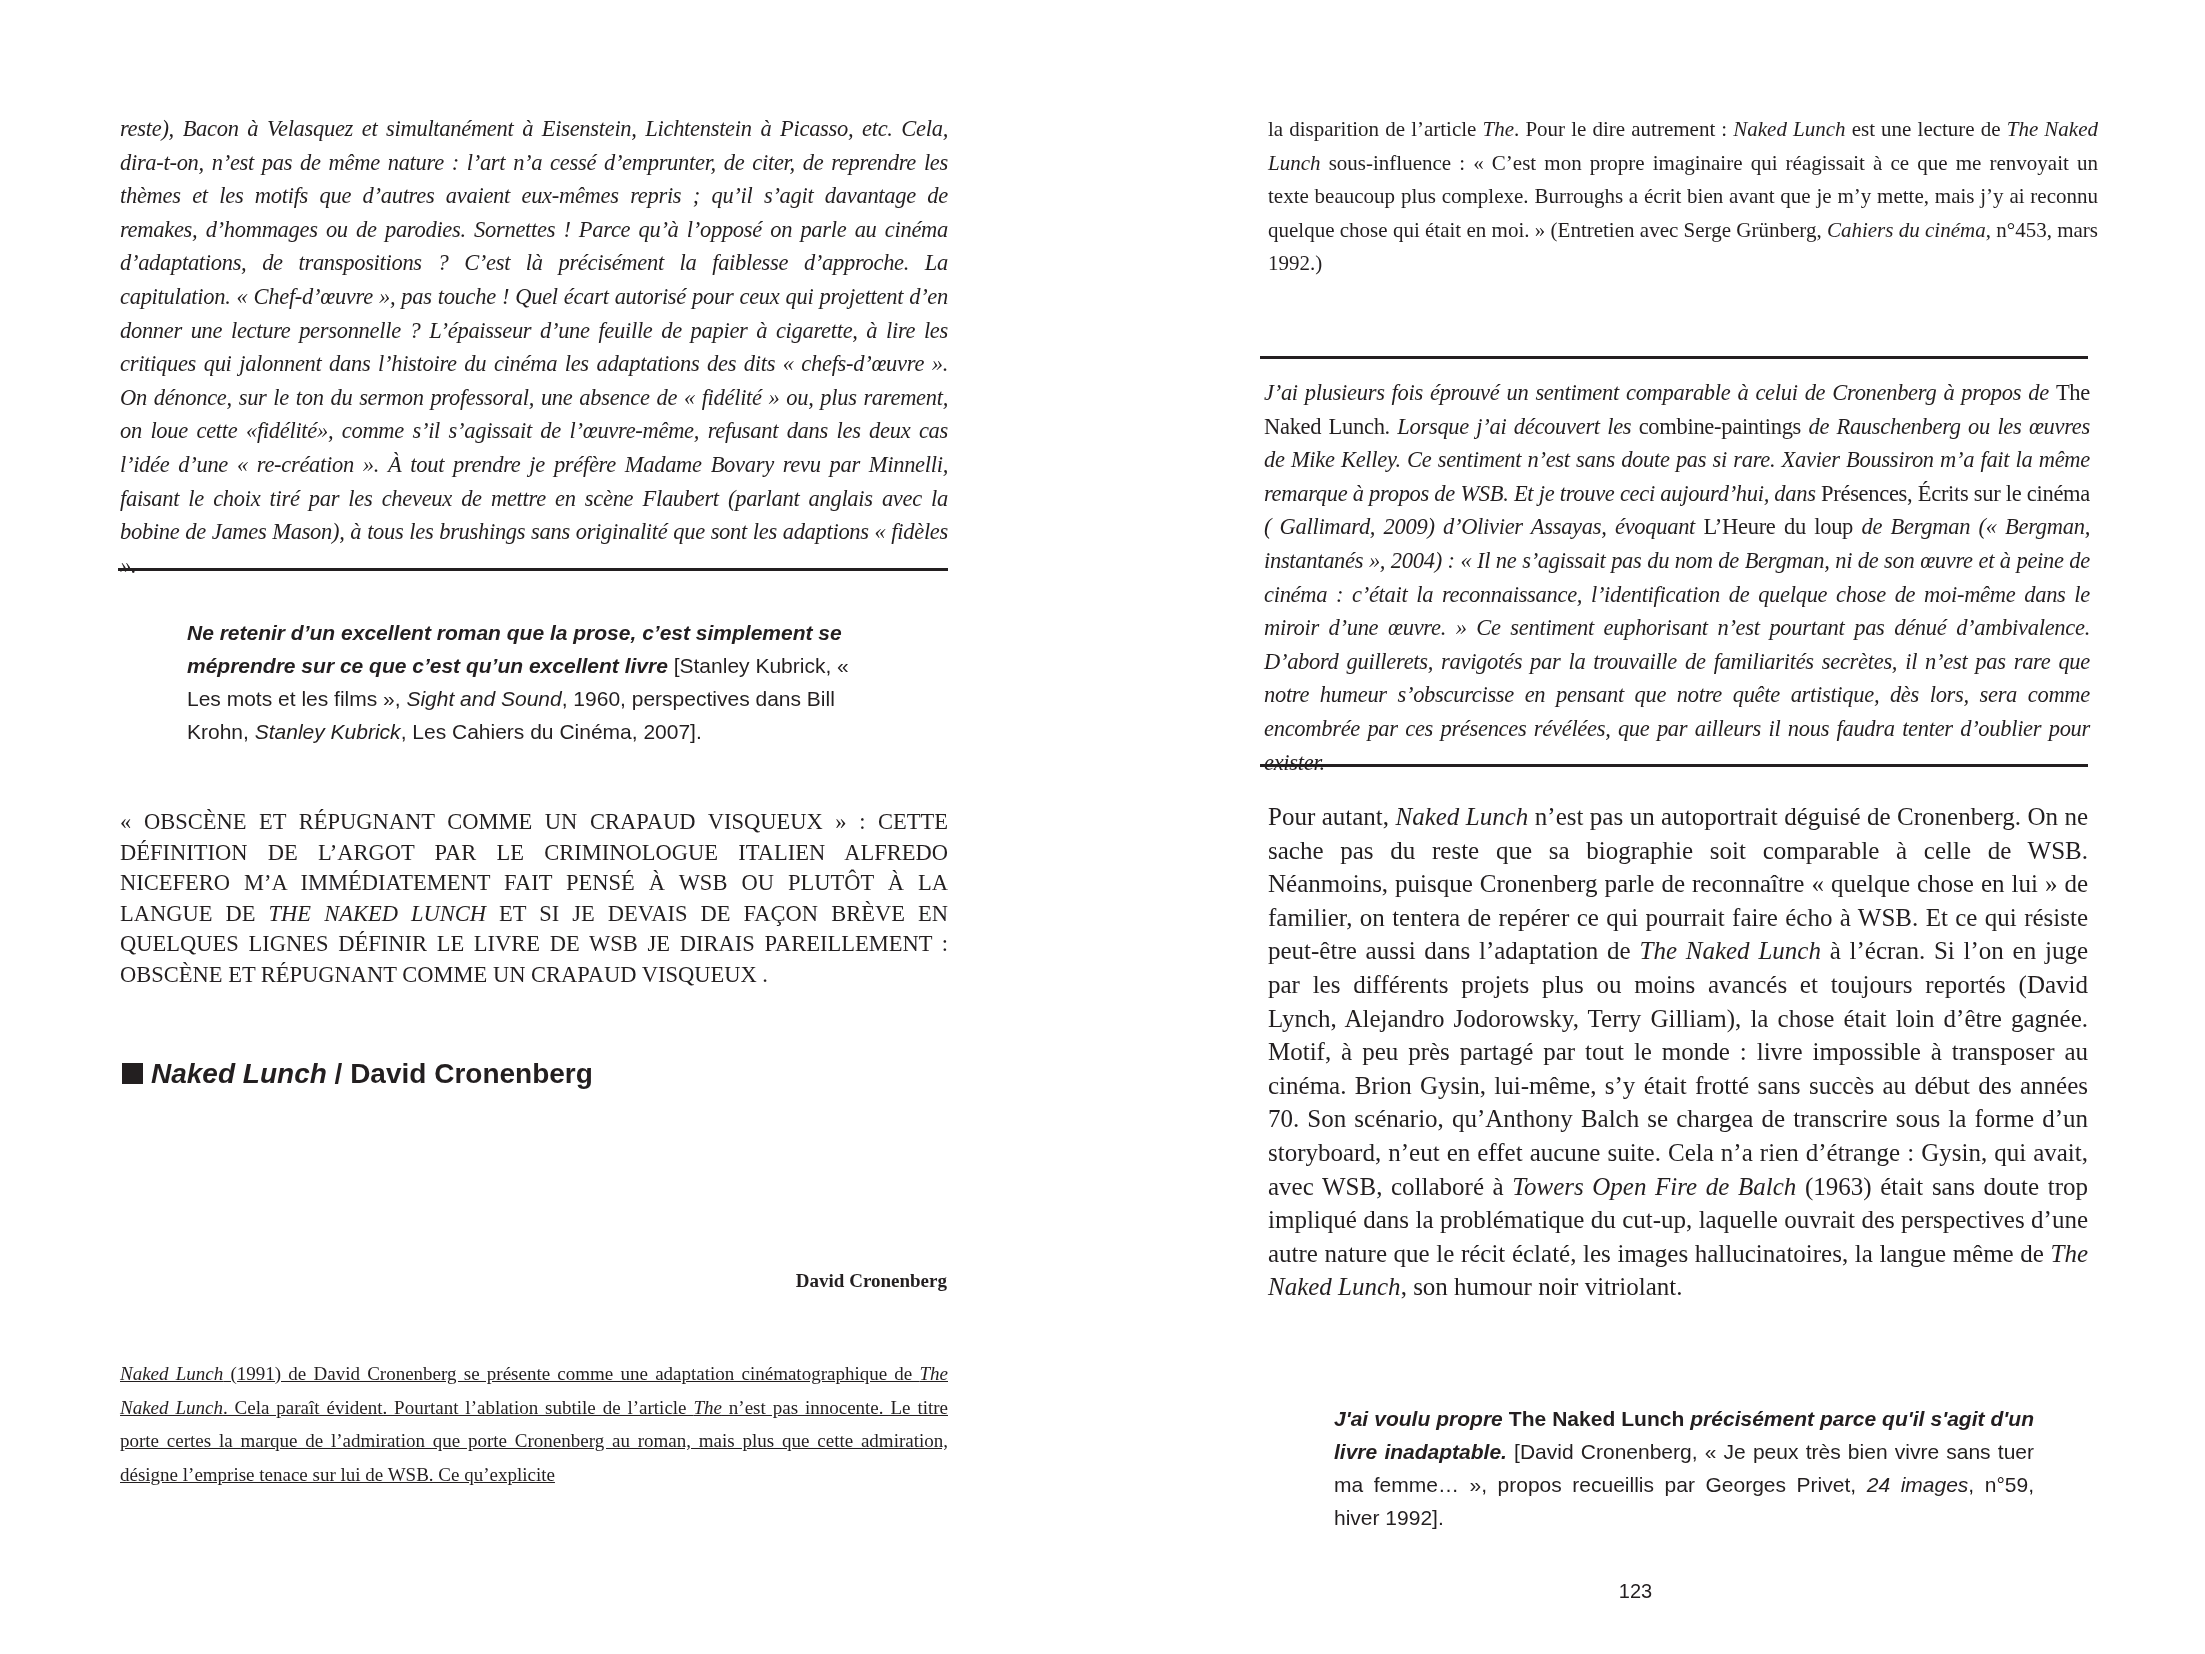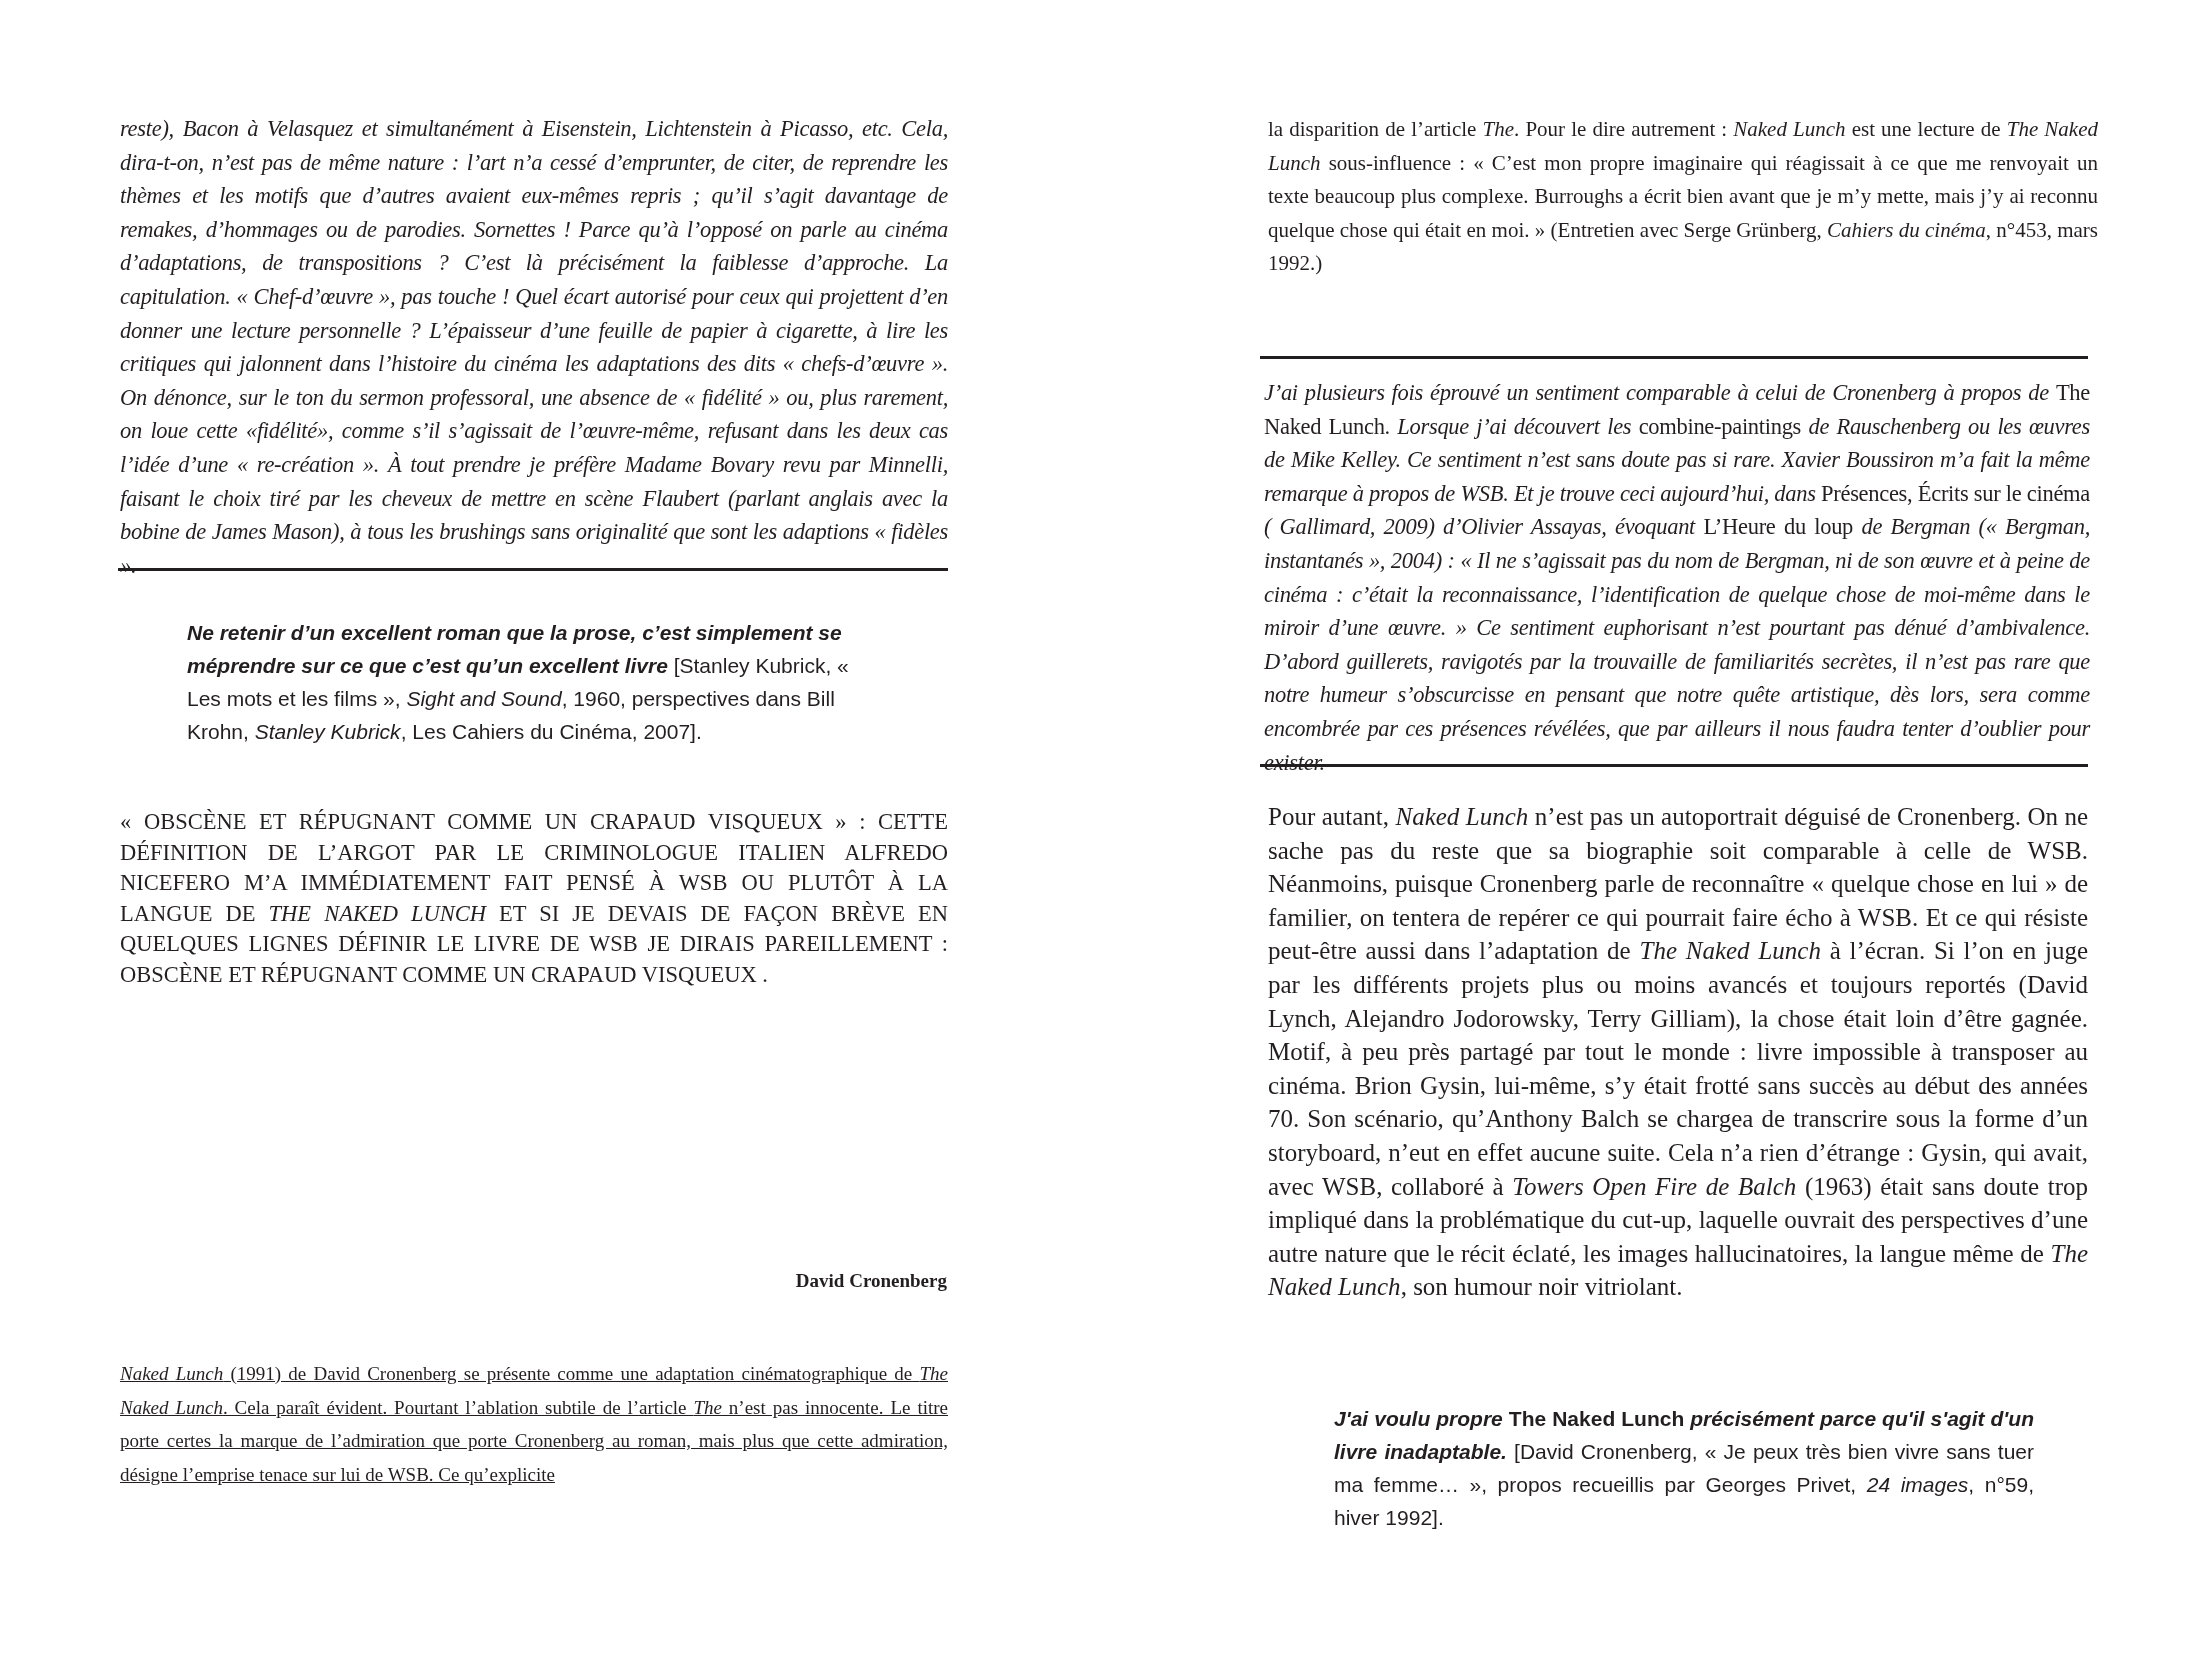--- a/index.html
+++ b/index.html
@@ -43,20 +43,21 @@
   <p id="l-italic" class="block serif ital justify">reste), Bacon à Velasquez et simultanément à Eisenstein, Lichtenstein à Picasso, etc. Cela, dira-t-on, n’est pas de même nature : l’art n’a cessé d’emprunter, de citer, de reprendre les thèmes et les motifs que d’autres avaient eux-mêmes repris ; qu’il s’agit davantage de remakes, d’hommages ou de parodies. Sornettes ! Parce qu’à l’opposé on parle au cinéma d’adaptations, de transpositions ? C’est là précisément la faiblesse d’approche. La capitulation. « Chef-d’œuvre », pas touche ! Quel écart autorisé pour ceux qui projettent d’en donner une lecture personnelle ? L’épaisseur d’une feuille de papier à cigarette,  à lire les critiques qui jalonnent dans l’histoire du cinéma les adaptations des dits « chefs-d’œuvre ». On dénonce, sur le ton du sermon professoral, une absence de « fidélité » ou, plus rarement, on loue cette «fidélité», comme s’il s’agissait de l’œuvre-même, refusant dans les deux cas l’idée d’une « re-création ». À tout prendre je préfère Madame Bovary revu par Minnelli, faisant le choix tiré par les cheveux de mettre en scène Flaubert (parlant anglais avec la bobine de James Mason), à tous les brushings sans originalité que sont les adaptions « fidèles ».</p>
 
   <div id="l-rule" class="rule"></div>
 
   <p id="l-quote" class="block sans">
     <b><i>Ne retenir d’un excellent roman que la prose, c’est simplement se méprendre sur ce que c’est qu’un excellent livre</i></b><span> [Stanley Kubrick, « Les mots et les films », </span><i>Sight and Sound</i><span>, 1960, perspectives dans Bill Krohn, </span><i>Stanley Kubrick</i><span>, Les Cahiers du Cinéma, 2007].</span>
   </p>
 
   <p id="l-caps" class="block serif justify"><span>« OBSCÈNE ET RÉPUGNANT COMME UN CRAPAUD VISQUEUX » : CETTE DÉFINITION DE L’ARGOT PAR LE CRIMINOLOGUE ITALIEN ALFREDO NICEFERO M’A IMMÉDIATEMENT FAIT PENSÉ À WSB OU PLUTÔT À LA LANGUE DE </span><i>THE NAKED LUNCH</i><span>  ET SI JE DEVAIS  DE FAÇON BRÈVE EN QUELQUES LIGNES DÉFINIR LE LIVRE DE WSB JE DIRAIS PAREILLEMENT : OBSCÈNE ET RÉPUGNANT COMME UN CRAPAUD VISQUEUX .</span></p>
 
+  <div id="l-heading" class="block sans"><span class="sq"></span><i>Naked Lunch</i><span> / David Cronenberg</span></div>
 
   <p id="l-epigraph-author" class="block serif">David Cronenberg</p>
 
   <p id="l-body" class="block serif justify"><i>Naked Lunch</i><span> (1991) de David Cronenberg se présente comme une adaptation cinématographique de </span><i>The Naked Lunch</i><span>. Cela paraît évident. Pourtant l’ablation subtile de l’article </span><i>The</i><span> n’est pas innocente. Le titre porte certes la marque de l’admiration que porte Cronenberg au roman, mais plus que cette admiration, désigne l’emprise tenace sur lui de WSB. Ce qu’explicite</span></p>
 
 </div>
 
 <div class="page right-page">
 
   <p id="r-body1" class="block serif justify"><span>la disparition de l’article </span><i>The</i><span>. Pour le dire autrement : </span><i>Naked Lunch</i><span> est une lecture de </span><i>The Naked Lunch</i><span> sous-influence : «  C’est mon propre imaginaire qui réagissait à ce que me renvoyait un texte beaucoup plus complexe. Burroughs a écrit bien avant que je m’y mette, mais j’y ai reconnu quelque chose qui était en moi. » (Entretien avec Serge Grünberg, </span><i>Cahiers du cinéma</i><span>, n°453, mars 1992.)</span></p>
@@ -64,13 +65,14 @@
   <div id="r-rule1" class="rule"></div>
 
   <p id="r-italic" class="block serif justify"><i>J’ai plusieurs fois éprouvé un sentiment comparable à celui de Cronenberg à propos de </i><span>The Naked Lunch.</span><i> Lorsque j’ai découvert les </i><span>combine-paintings</span><i> de Rauschenberg ou les œuvres de Mike Kelley. Ce sentiment n’est sans doute pas si rare. Xavier Boussiron m’a fait la même remarque à propos de WSB. Et je trouve ceci aujourd’hui, dans </i><span>Présences, Écrits sur le cinéma</span><i> ( Gallimard, 2009) d’Olivier Assayas, évoquant </i><span>L’Heure du loup</span><i> de Bergman (« Bergman, instantanés », 2004) : « Il ne s’agissait pas du nom de Bergman, ni de son œuvre et à peine de cinéma : c’était la reconnaissance, l’identification de quelque chose de moi-même dans le miroir d’une œuvre. » Ce sentiment euphorisant n’est pourtant pas dénué d’ambivalence. D’abord guillerets, ravigotés par la trouvaille de familiarités secrètes, il n’est pas rare que notre humeur s’obscurcisse en pensant que notre quête artistique, dès lors, sera comme encombrée par ces présences révélées, que par ailleurs il nous faudra tenter d’oublier pour exister.</i></p>
 
   <div id="r-rule2" class="rule"></div>
 
   <p id="r-body2" class="block serif justify"><span>Pour autant, </span><i>Naked Lunch</i><span> n’est pas un autoportrait déguisé de Cronenberg. On ne sache pas du reste que sa biographie soit comparable à celle de WSB. Néanmoins, puisque Cronenberg parle de reconnaître « quelque chose en lui » de familier, on tentera de repérer ce qui pourrait faire écho à WSB. Et ce qui résiste peut-être aussi dans l’adaptation de </span><i>The Naked Lunch</i><span> à l’écran. Si l’on en juge par les différents projets plus ou moins avancés et toujours reportés (David Lynch, Alejandro Jodorowsky, Terry Gilliam), la chose était loin d’être gagnée.  Motif, à peu près partagé par tout le monde : livre impossible à transposer au cinéma. Brion Gysin, lui-même, s’y était frotté sans succès au début des années 70. Son scénario, qu’Anthony Balch se chargea de transcrire sous la forme d’un storyboard, n’eut en effet aucune suite. Cela n’a rien d’étrange : Gysin, qui avait, avec WSB, collaboré à </span><i>Towers Open Fire de Balch</i><span> (1963) était sans doute trop impliqué dans la problématique du cut-up, laquelle ouvrait des perspectives d’une autre nature que le récit éclaté, les images hallucinatoires, la langue même de </span><i>The Naked Lunch</i><span>, son humour noir vitriolant.</span></p>
 
   <p id="r-quote" class="block sans justify"><b><i>J'ai voulu propre </i><span>The Naked Lunch</span><i> précisément parce qu'il s'agit d'un livre inadaptable.</i></b><span> [David Cronenberg, « Je peux très bien vivre sans tuer ma femme… », propos recueillis par Georges Privet, </span><i>24 images</i><span>, n°59, hiver 1992].</span></p>
 
+  <div id="r-pagenum" class="block sans">123</div>
 </div>
 
 </body></html>

